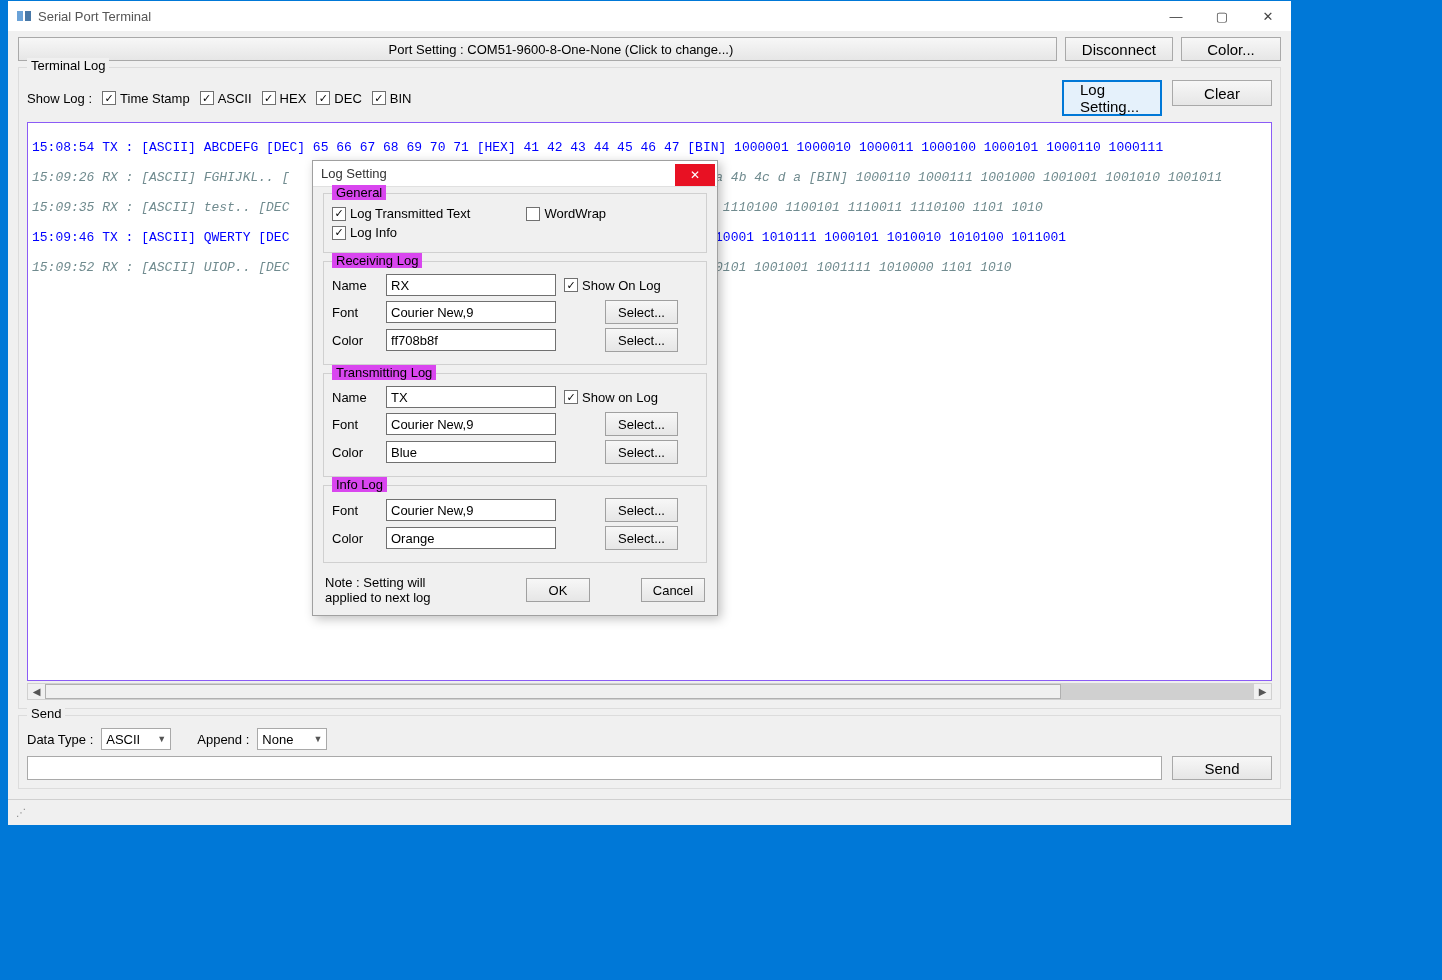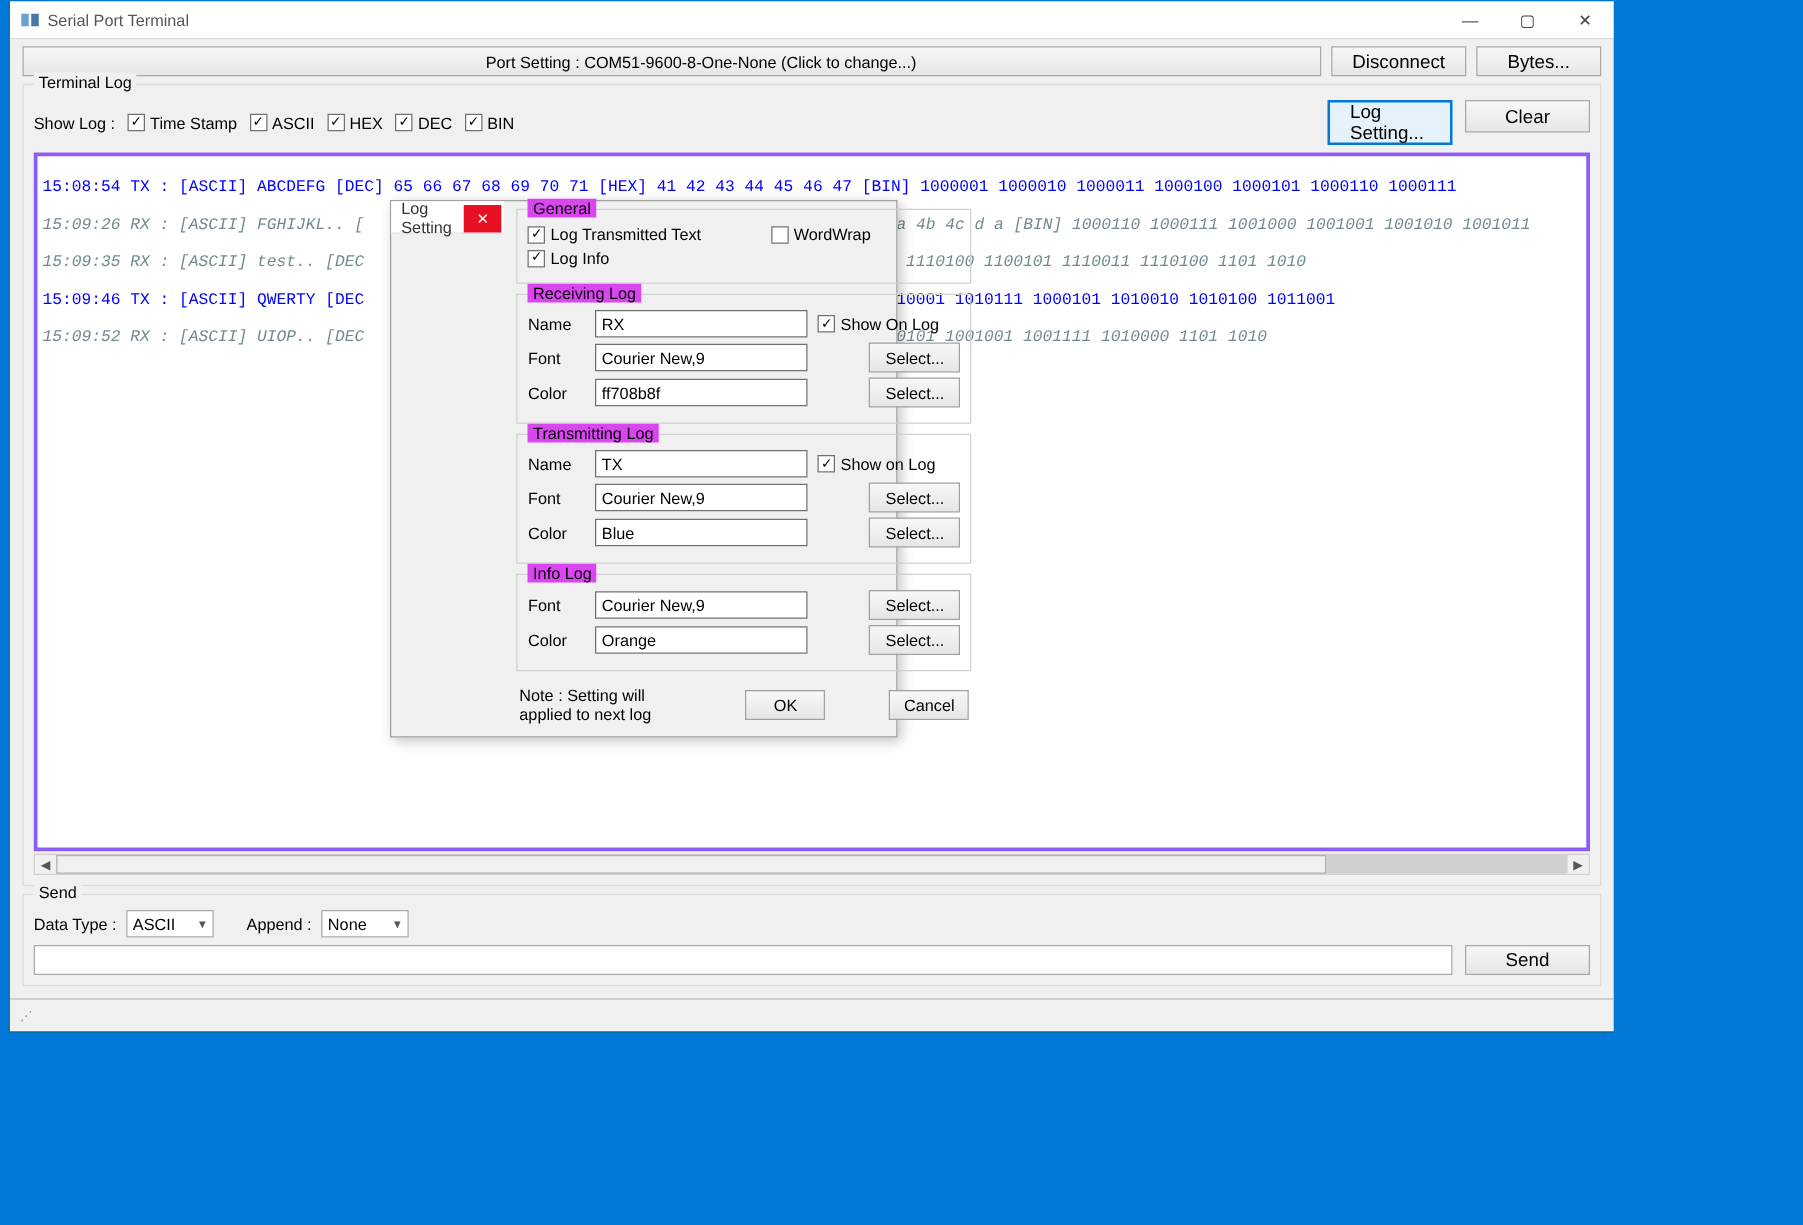--- a/index.html
+++ b/index.html
@@ -88,21 +88,21 @@
   font-size:11px; line-height:1;
 }
 .log-right-buttons { margin-left:auto; display:flex; gap:10px; }
 .btn-setting {
   border:2px solid #0078d7;
   background:#e5f1fb;
   height:26px; width:98px; padding:16px;
 }
 .btn-clear { height:26px; width:92px; }
 .log-textarea {
-  flex:1; background:#fff; border:3px solid #8b5cf6;
+  flex:1; background:#fff; border:1px solid #8b5cf6;
   font-family: "Courier New", monospace;
   font-size: 13px;
   padding: 2px 4px;
   overflow:hidden;
   white-space: pre;
   position:relative;
 }
 .log-line .tx { color:#0000ff; }
 .log-line .rx { color:#708b8f;font-style:italic; }
 .hscroll {
@@ -134,21 +134,21 @@
   justify-content:space-between;
 }
 .resize-grip { font-size:10px; color:#888; letter-spacing:-2px;}
 
 
 .dialog {
   position:absolute; left:312px; top:160px;
   width:406px; background:#f0f0f0;
   border:1px solid #a0a0a0;
   box-shadow: 3px 3px 10px rgba(0,0,0,0.25);
-  display:flex; flex-direction:row;
+  display:flex; flex-direction:column;
 }
 .dlg-titlebar {
   height:26px; display:flex; align-items:center;
   padding-left:8px; background:#fff;
   border-bottom:1px solid #e0e0e0;
 }
 .dlg-title { font-size:13px; color:#333;}
 .dlg-close {
   margin-left:auto; width:40px; height:22px;
   background:#e81123; color:#fff;
@@ -202,21 +202,21 @@
       <div class="ctrl">▢</div>
       <div class="ctrl">✕</div>
     </div>
   </div>
 
   <div class="client">
 
     <div class="top-row">
       <div class="port-setting-btn">Port Setting : COM51-9600-8-One-None (Click to change...)</div>
       <div class="btn">Disconnect</div>
-      <div class="btn">Bytes...</div>
+      <div class="btn">Color...</div>
     </div>
 
     <div class="group terminal-group">
       <span class="group-title">Terminal Log</span>
 
       <div class="log-controls">
         <span>Show Log :</span>
         <label class="chk">
             <span class="box">✓</span>
             <span>Time Stamp</span>

